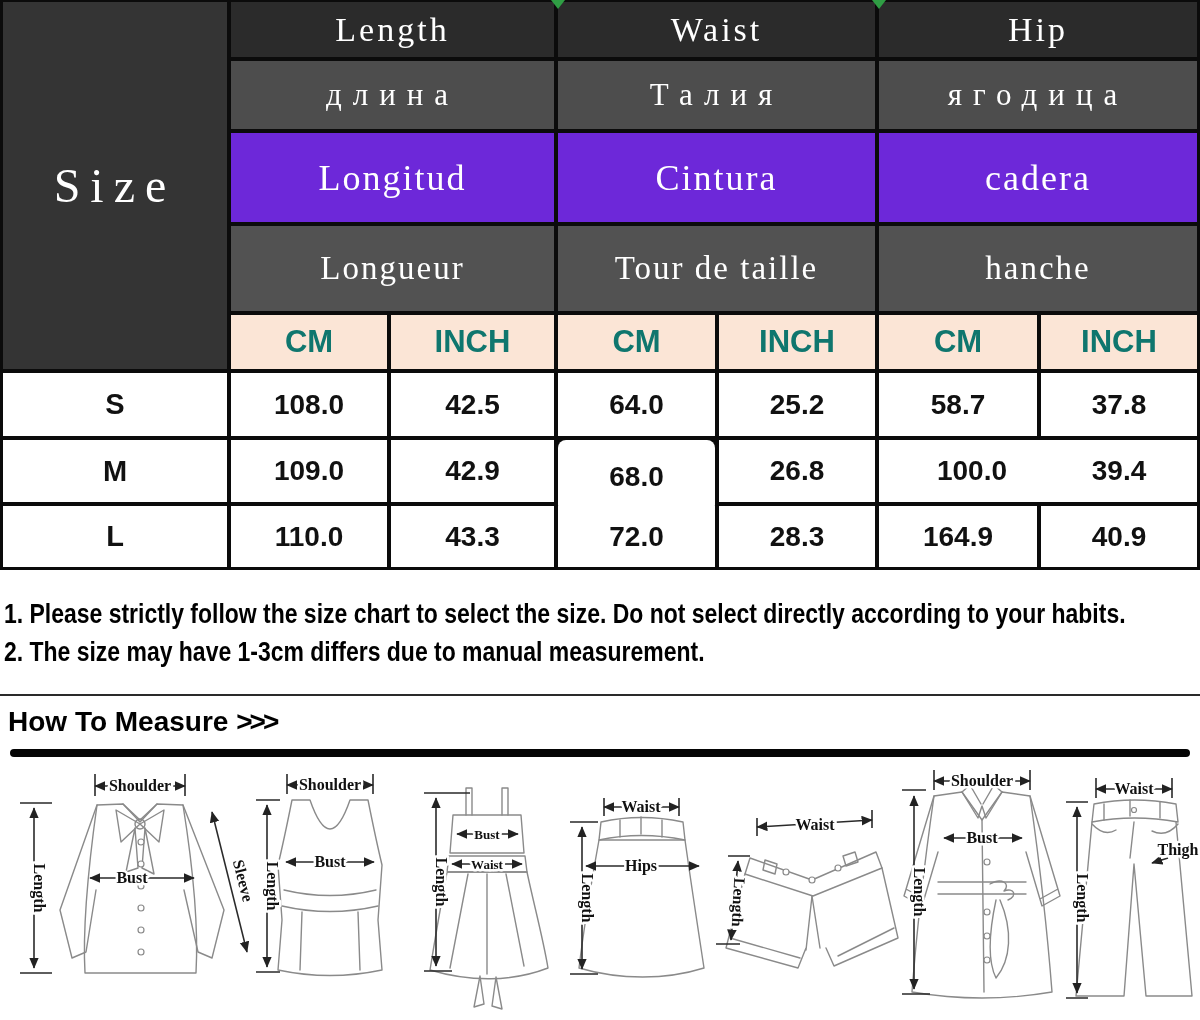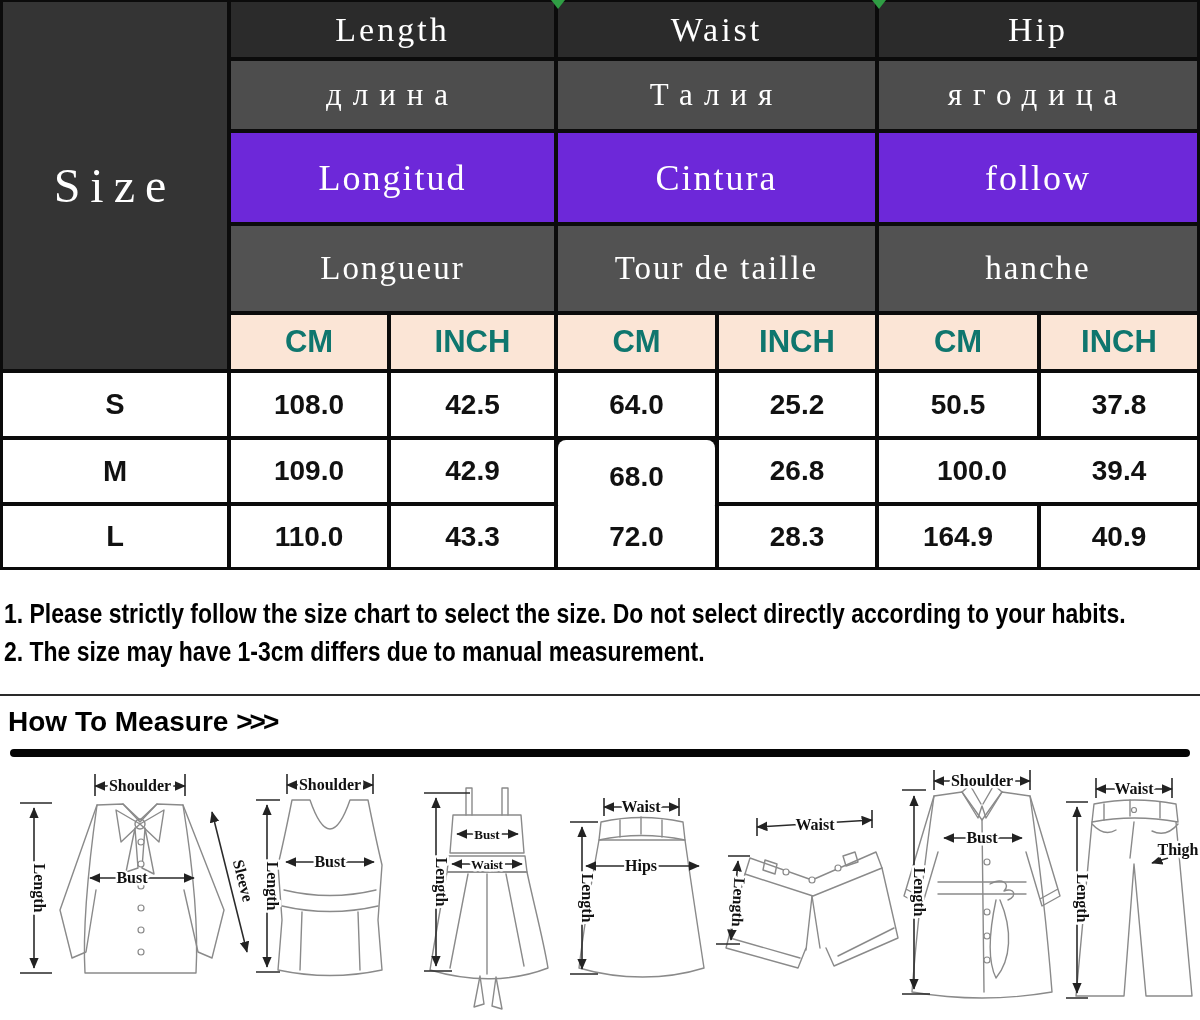--- a/index.html
+++ b/index.html
@@ -56,39 +56,39 @@
     <div class="c hdr r1" style="left:231px;top:2px;width:323px;height:55px;">Length</div>
     <div class="c hdr r1" style="left:558px;top:2px;width:317px;height:55px;">Waist</div>
     <div class="c hdr r1" style="left:879px;top:2px;width:318px;height:55px;">Hip</div>
 
     <div class="c hdr r2" style="left:231px;top:61px;width:323px;height:68px;">длина</div>
     <div class="c hdr r2" style="left:558px;top:61px;width:317px;height:68px;">Талия</div>
     <div class="c hdr r2" style="left:879px;top:61px;width:318px;height:68px;">ягодица</div>
 
     <div class="c hdr r3" style="left:231px;top:133px;width:323px;height:89px;">Longitud</div>
     <div class="c hdr r3" style="left:558px;top:133px;width:317px;height:89px;">Cintura</div>
-    <div class="c hdr r3" style="left:879px;top:133px;width:318px;height:89px;">follow</div>
+    <div class="c hdr r3" style="left:879px;top:133px;width:318px;height:89px;">cadera</div>
 
     <div class="c hdr r4" style="left:231px;top:226px;width:323px;height:85px;">Longueur</div>
     <div class="c hdr r4" style="left:558px;top:226px;width:317px;height:85px;">Tour de taille</div>
     <div class="c hdr r4" style="left:879px;top:226px;width:318px;height:85px;">hanche</div>
 
     <div class="c r5" style="left:231px;top:315px;width:156px;height:54px;">CM</div>
     <div class="c r5" style="left:391px;top:315px;width:163px;height:54px;">INCH</div>
     <div class="c r5" style="left:558px;top:315px;width:157px;height:54px;">CM</div>
     <div class="c r5" style="left:719px;top:315px;width:156px;height:54px;">INCH</div>
     <div class="c r5" style="left:879px;top:315px;width:158px;height:54px;">CM</div>
     <div class="c r5" style="left:1041px;top:315px;width:156px;height:54px;">INCH</div>
 
     <div class="c white rowlbl" style="left:3px;top:373px;width:224px;height:63px;">S</div>
     <div class="c white" style="left:231px;top:373px;width:156px;height:63px;">108.0</div>
     <div class="c white" style="left:391px;top:373px;width:163px;height:63px;">42.5</div>
     <div class="c white" style="left:558px;top:373px;width:157px;height:63px;">64.0</div>
     <div class="c white" style="left:719px;top:373px;width:156px;height:63px;">25.2</div>
-    <div class="c white" style="left:879px;top:373px;width:158px;height:63px;">50.5</div>
+    <div class="c white" style="left:879px;top:373px;width:158px;height:63px;">58.7</div>
     <div class="c white" style="left:1041px;top:373px;width:156px;height:63px;">37.8</div>
 
     <div class="c white rowlbl" style="left:3px;top:440px;width:224px;height:62px;">M</div>
     <div class="c white" style="left:231px;top:440px;width:156px;height:62px;">109.0</div>
     <div class="c white" style="left:391px;top:440px;width:163px;height:62px;">42.9</div>
     <div class="c white" style="left:558px;top:440px;width:157px;height:73px;border-radius:8px;">68.0</div>
     <div class="c white" style="left:719px;top:440px;width:156px;height:62px;">26.8</div>
     <div class="c white" style="left:879px;top:440px;width:186px;height:62px;">100.0</div>
     <div class="c white" style="left:1041px;top:440px;width:156px;height:62px;">39.4</div>
 

